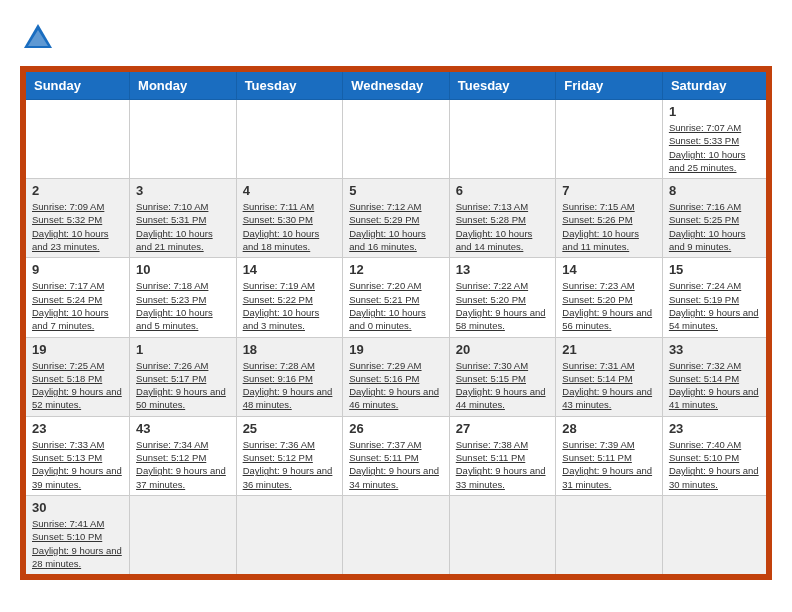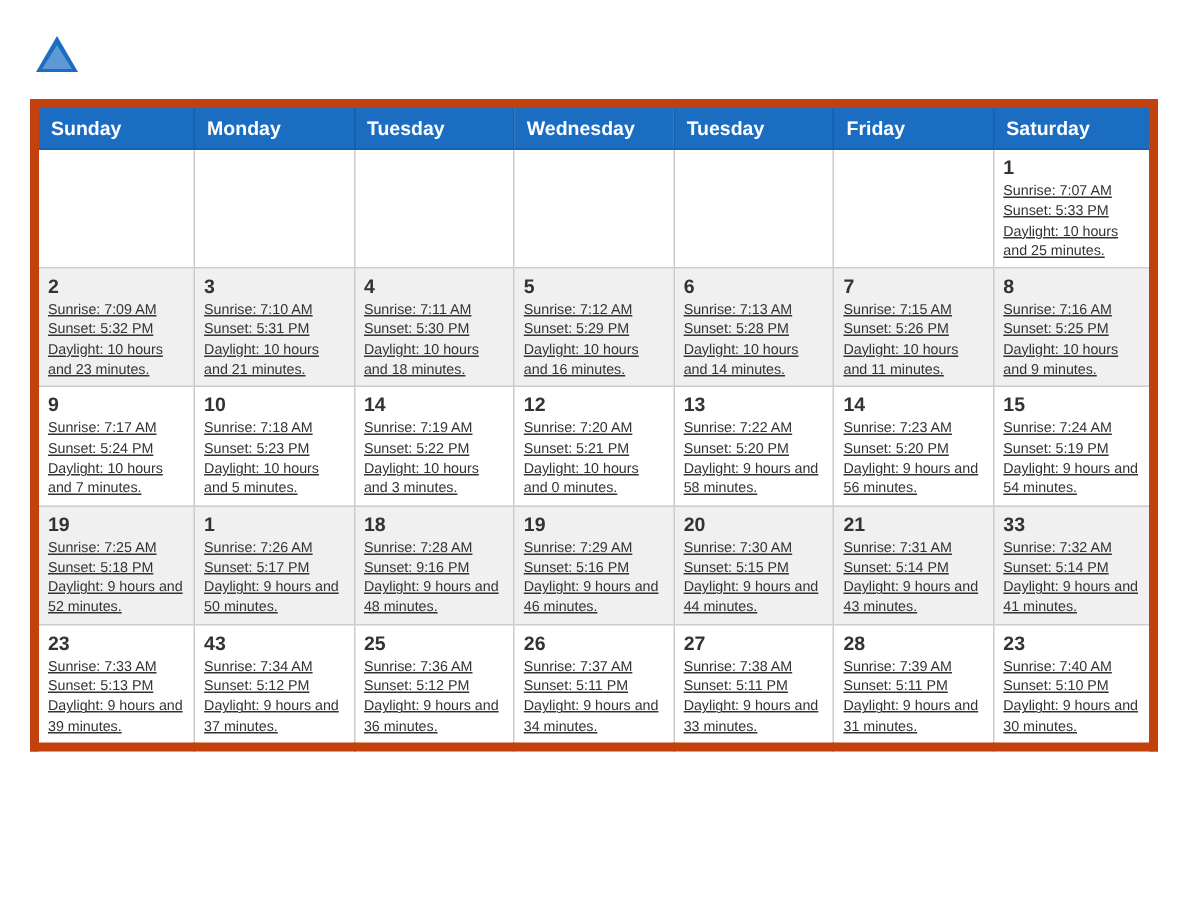--- a/index.html
+++ b/index.html
@@ -309,14 +309,28 @@
 Sunset: 5:11 PM
 Daylight: 9 hours and 31 minutes.</div>
         </td>
         <td>
           <div class="day-number">23</div>
           <div class="day-info">Sunrise: 7:40 AM
 Sunset: 5:10 PM
 Daylight: 9 hours and 30 minutes.</div>
         </td>
       </tr>
+      <tr>
+        <td class="alt-row">
+          <div class="day-number">30</div>
+          <div class="day-info">Sunrise: 7:41 AM
+Sunset: 5:10 PM
+Daylight: 9 hours and 28 minutes.</div>
+        </td>
+        <td class="alt-row empty-cell"></td>
+        <td class="alt-row empty-cell"></td>
+        <td class="alt-row empty-cell"></td>
+        <td class="alt-row empty-cell"></td>
+        <td class="alt-row empty-cell"></td>
+        <td class="alt-row empty-cell"></td>
+      </tr>
     </tbody>
 </table>
 
 </body></html>

